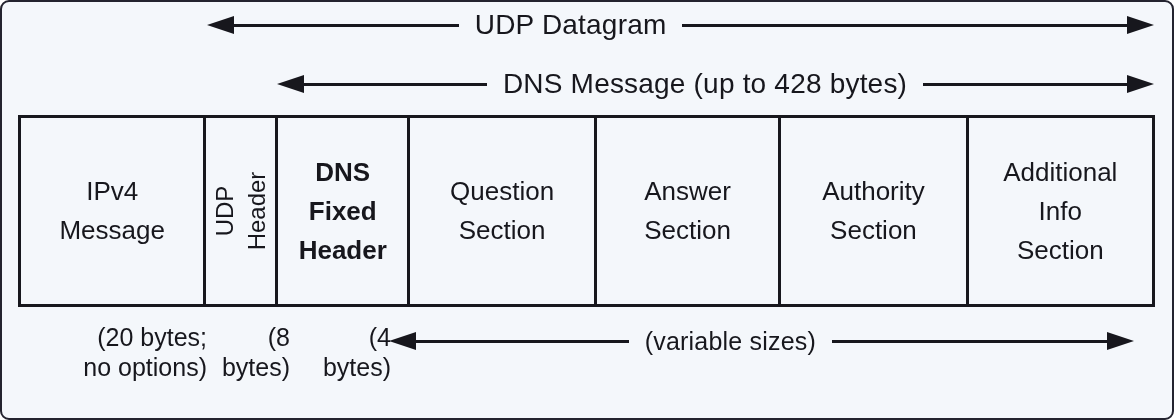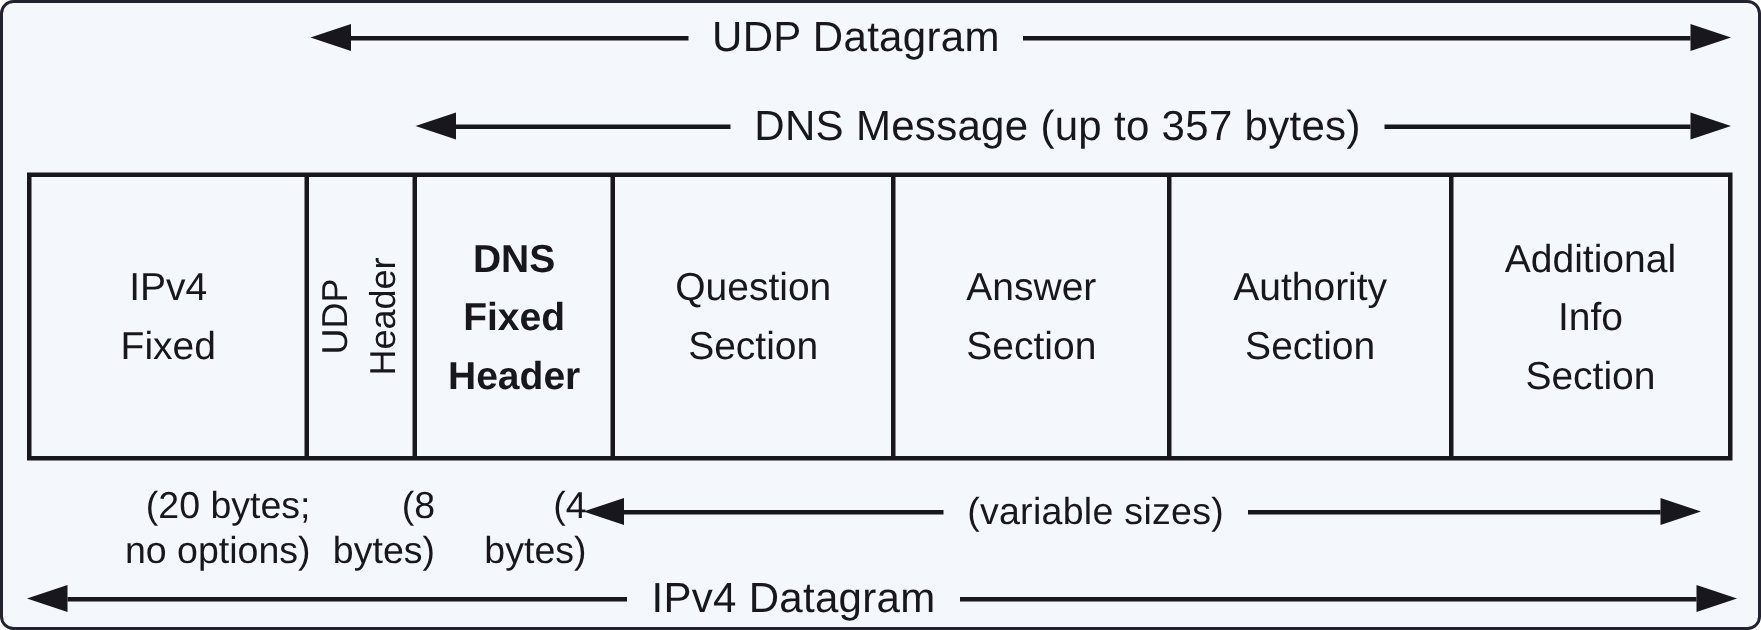--- a/index.html
+++ b/index.html
@@ -119,28 +119,28 @@
     <span class="ah ah-left"></span>
     <span class="line l1"></span>
     <span class="arrow-label">UDP Datagram</span>
     <span class="line l2"></span>
     <span class="ah ah-right"></span>
   </div>
 
   <div class="arrow-row row-dns">
     <span class="ah ah-left"></span>
     <span class="line l1"></span>
-    <span class="arrow-label">DNS Message (up to 357 bytes)</span>
+    <span class="arrow-label">DNS Message (up to 428 bytes)</span>
     <span class="line l2"></span>
     <span class="ah ah-right"></span>
   </div>
 
   <div class="box-row">
     <div class="pbox">IPv4
-Fixed</div>
+Message</div>
     <div class="pbox">
       <span class="rot-label">UDP
 Header</span>
     </div>
     <div class="pbox">DNS
 Fixed
 Header</div>
     <div class="pbox">Question
 Section</div>
     <div class="pbox">Answer
@@ -160,21 +160,14 @@
 bytes)</div>
 
   <div class="arrow-row row-var">
     <span class="ah ah-left"></span>
     <span class="line l1"></span>
     <span class="arrow-label">(variable sizes)</span>
     <span class="line l2"></span>
     <span class="ah ah-right"></span>
   </div>
 
-  <div class="arrow-row row-ipv4">
-    <span class="ah ah-left"></span>
-    <span class="line l1"></span>
-    <span class="arrow-label">IPv4 Datagram</span>
-    <span class="line l2"></span>
-    <span class="ah ah-right"></span>
-  </div>
 
 </div>
 
 </body></html>

